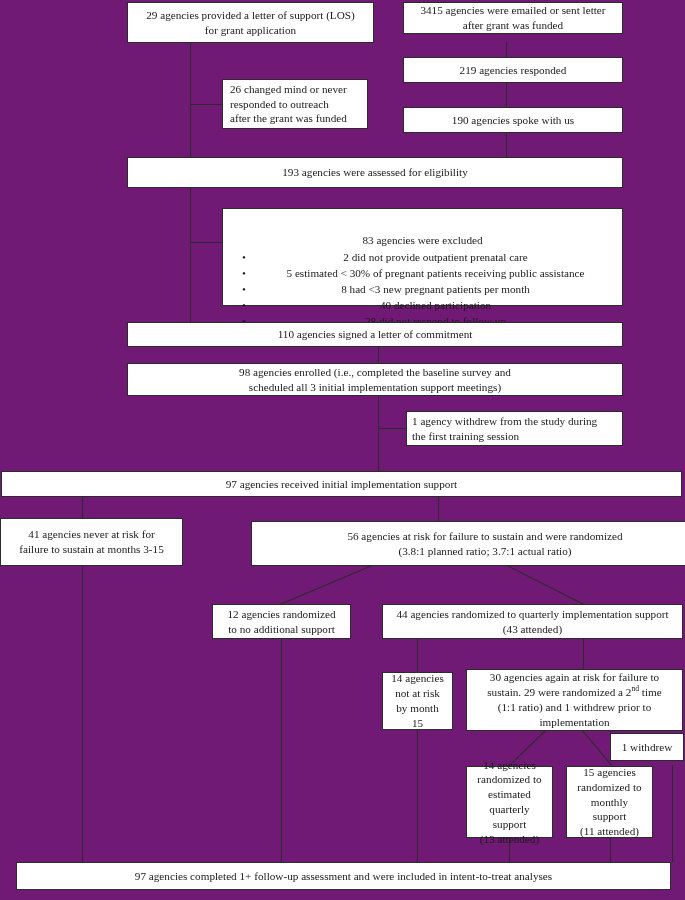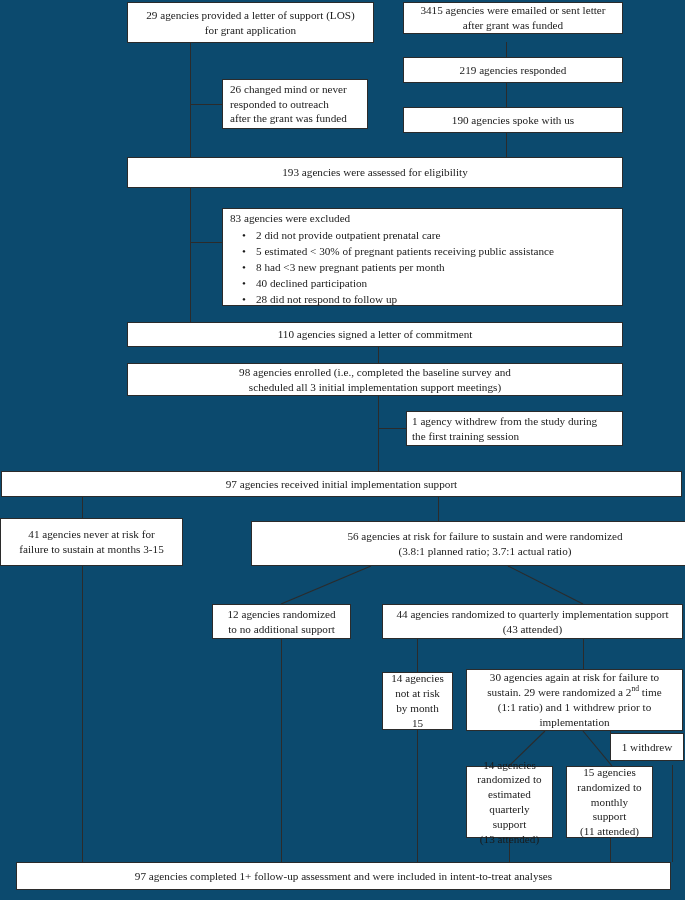--- a/index.html
+++ b/index.html
@@ -4,21 +4,21 @@
 <style>
   html, body {
     margin: 0;
     padding: 0;
     background: #ffffff;
   }
   #flow {
     position: relative;
     width: 685px;
     height: 900px;
-    background: #0c4a6e;
+    background: #701a75;
     font-family: "Liberation Serif", "DejaVu Serif", serif;
     color: #1a1a1a;
     overflow: hidden;
   }
   .box {
     position: absolute;
     box-sizing: border-box;
     border: 1px solid #2b2b2b;
     background: #ffffff;
     display: flex;
@@ -153,21 +153,21 @@
       <div>26 changed mind or never</div>
       <div>responded to outreach</div>
       <div>after the grant was funded</div>
     </div>
   </div>
 
   <div class="box" style="left:127px; top:157px; width:496px; height:31px;">
     <div class="inner">193 agencies were assessed for eligibility</div>
   </div>
 
-  <div class="box topleft" style="left:222px; top:208px; width:401px; height:98px; padding:2px 7px;">
+  <div class="box topleft" style="left:222px; top:208px; width:401px; height:98px; padding:24px 7px;text-align:center;">
     <div class="inner">
       <div class="hdr">83 agencies were excluded</div>
       <ul class="bullets">
         <li>2 did not provide outpatient prenatal care</li>
         <li>5 estimated &lt; 30% of pregnant patients receiving public assistance</li>
         <li>8 had &lt;3 new pregnant patients per month</li>
         <li>40 declined participation</li>
         <li>28 did not respond to follow up</li>
       </ul>
     </div>

